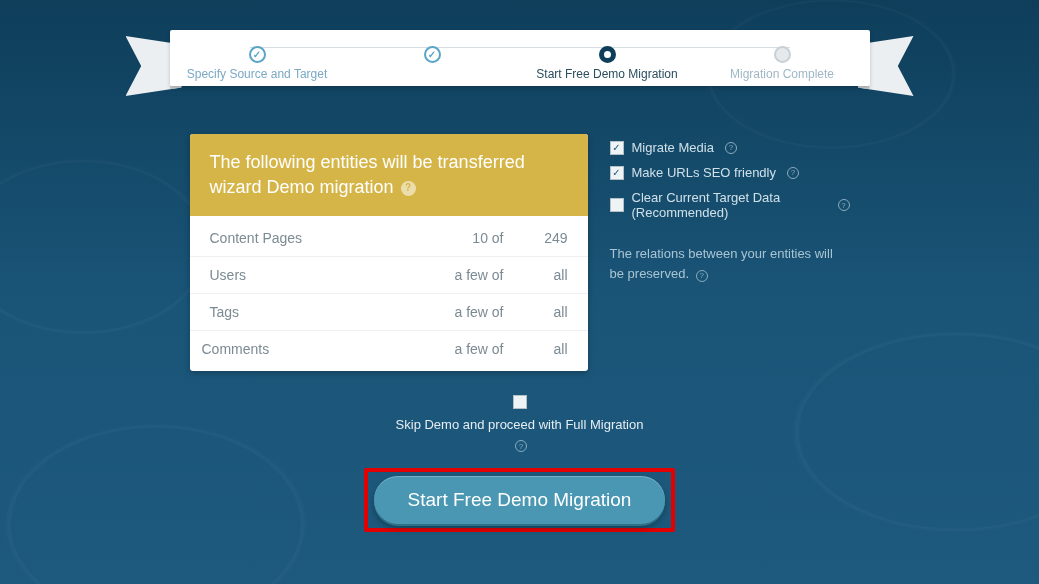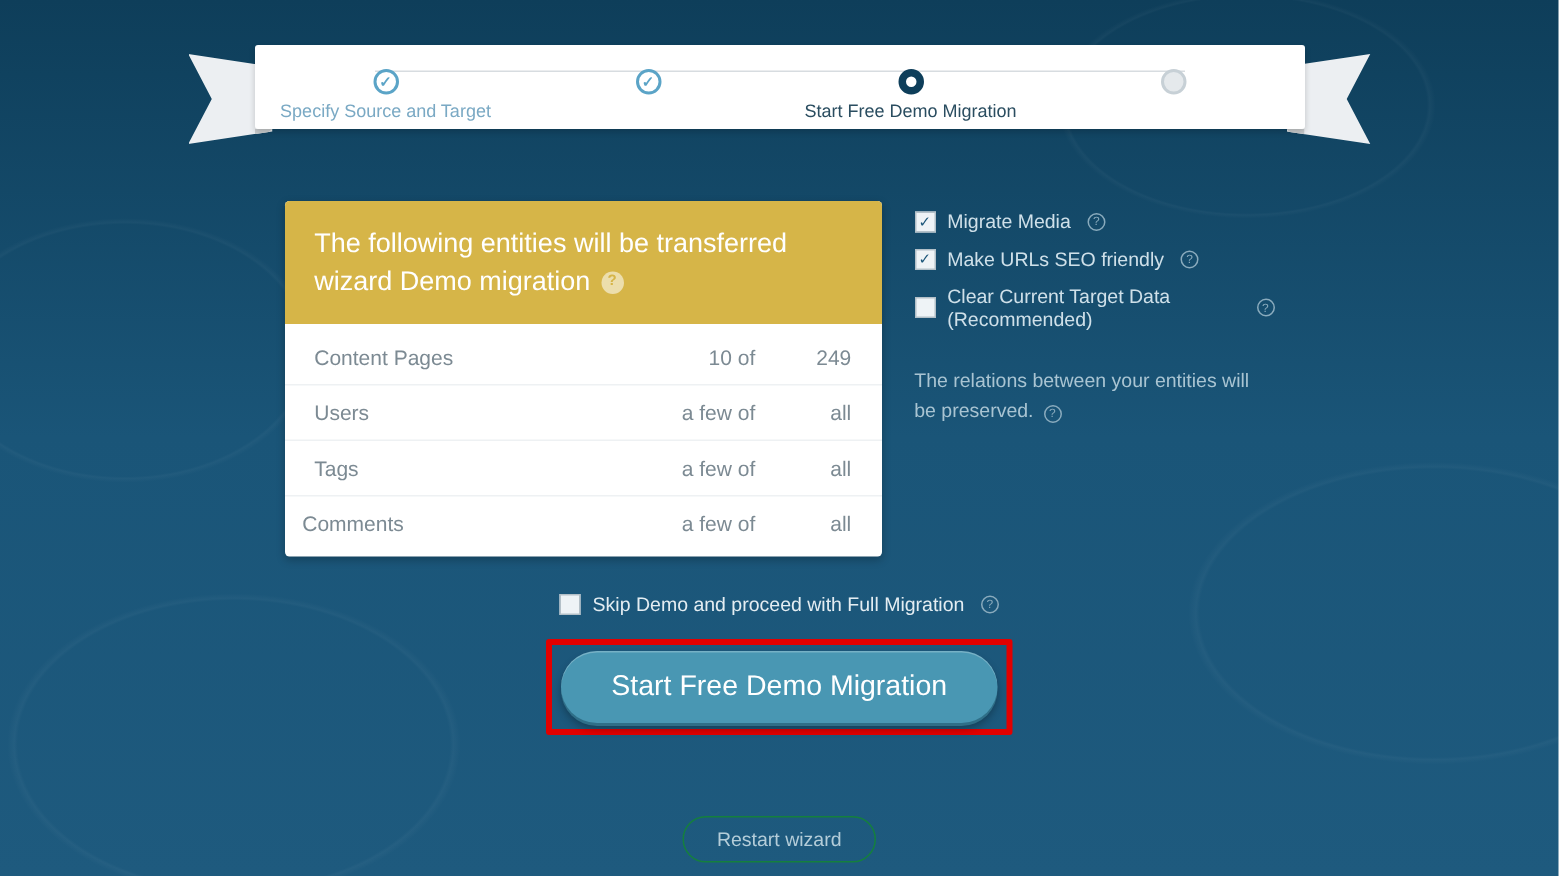--- a/index.html
+++ b/index.html
@@ -195,20 +195,21 @@
       position:relative;
       z-index:1;
     }
     .skip {
       color: #e4edf2;
       font-size: 13px;
       display: inline-flex;
       align-items: center;
       gap: 8px;
       margin-bottom: 16px;
+      flex-direction: column;
     }
     .cta-wrap {
       display: inline-block;
       border: 4px solid #e20000;
       padding: 4px 6px;
       border-radius: 2px;
     }
     .cta {
       background: #4997b3;
       color: #fff;
@@ -246,20 +247,21 @@
     </div>
     <div class="step">
       <div class="step-dot done"></div>
     </div>
     <div class="step current">
       <div class="step-dot current"></div>
       <div class="step-label">Start Free Demo Migration</div>
     </div>
     <div class="step future">
       <div class="step-dot future"></div>
+      <div class="step-label">Migration Complete</div>
     </div>
   </div>
 </div>
 
 <div class="content">
   <div class="card">
     <div class="card-header">
       <span>The following entities will be transferred wizard Demo migration</span>
       <i class="info-icon">?</i>
     </div>

